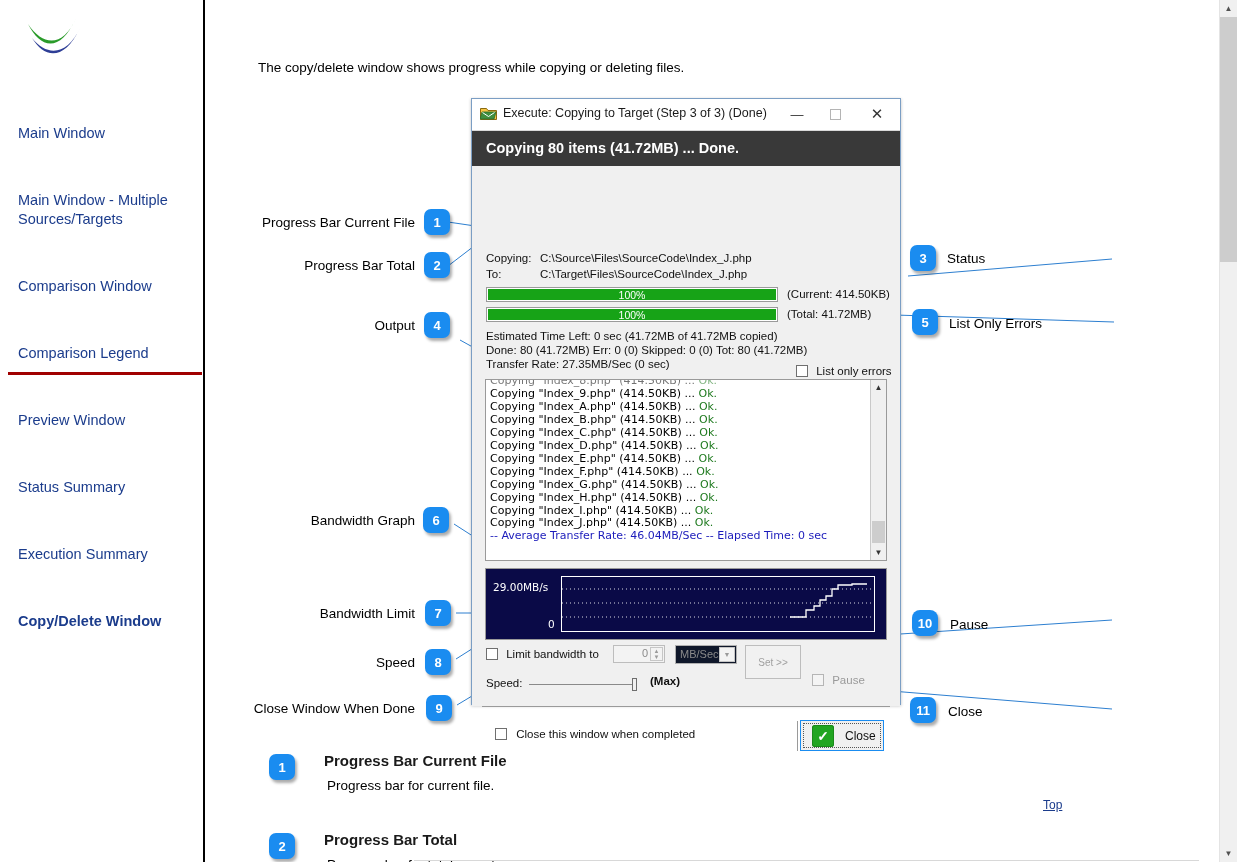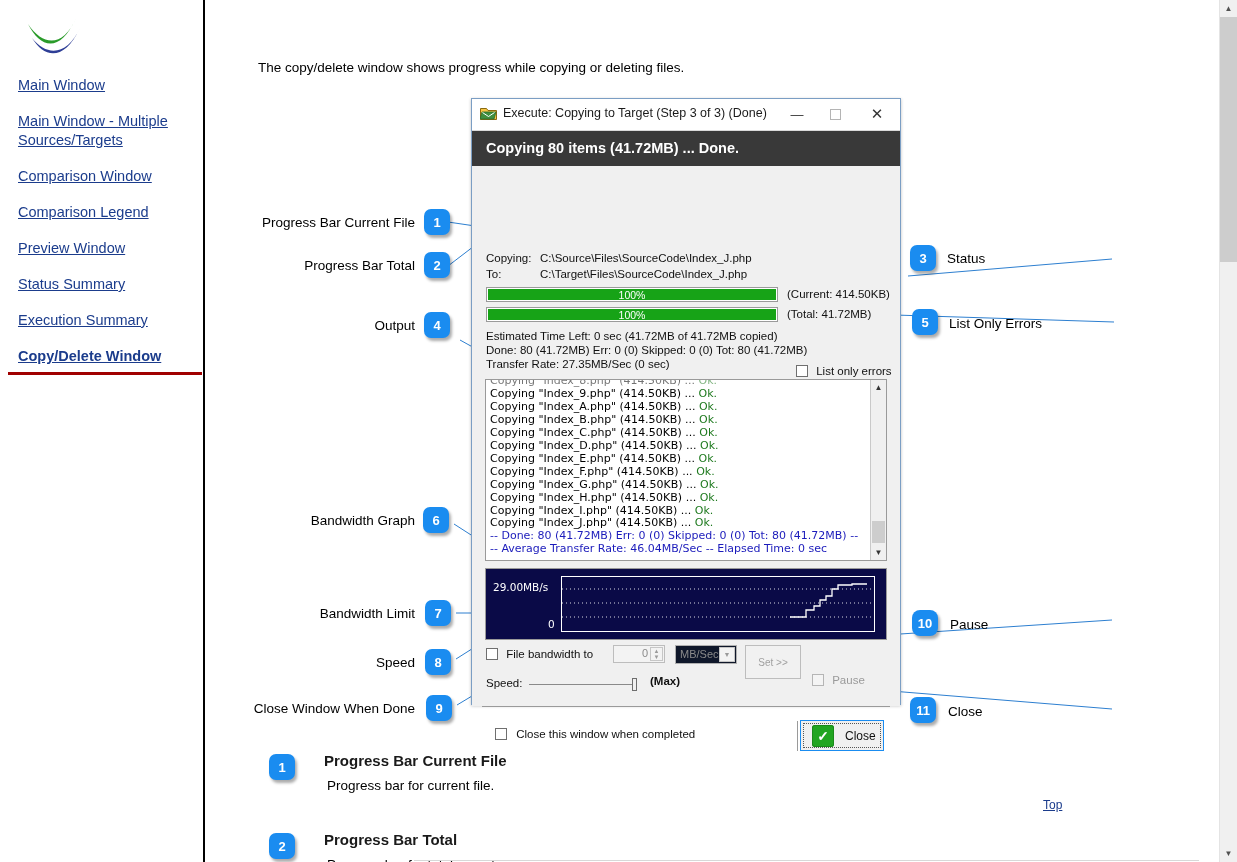--- a/index.html
+++ b/index.html
@@ -17,25 +17,25 @@
     position:absolute;left:0;top:0;width:205px;height:862px;
     background:#ffffff;
     border-right:2px solid #000000;
     box-sizing:border-box;
   }
   #logo{position:absolute;left:24px;top:14px;width:62px;height:46px;}
   .navlist{position:absolute;left:18px;top:76px;width:178px;}
   .navlink{
     display:block;
     color:#1b3c8c;
-    text-decoration:underline;
     font-size:14.5px;
     line-height:19px;
     margin-bottom:17px;
     cursor:pointer;
+    margin-top:48px;
   }
   .navlink.current{font-weight:bold;color:#1b3c8c;}
   #redrule{
     position:absolute;left:8px;top:372px;width:194px;height:3px;
     background:#a00000;
   }
 
   
   #vscroll{
     position:absolute;right:0;top:0;width:17px;height:862px;
@@ -401,21 +401,20 @@
               <div class="ol"><span>Copying "Index_A.php"  (414.50KB) ... </span><span class="ok">Ok.</span></div>
               <div class="ol"><span>Copying "Index_B.php"  (414.50KB) ... </span><span class="ok">Ok.</span></div>
               <div class="ol"><span>Copying "Index_C.php"  (414.50KB) ... </span><span class="ok">Ok.</span></div>
               <div class="ol"><span>Copying "Index_D.php"  (414.50KB) ... </span><span class="ok">Ok.</span></div>
               <div class="ol"><span>Copying "Index_E.php"  (414.50KB) ... </span><span class="ok">Ok.</span></div>
               <div class="ol"><span>Copying "Index_F.php"  (414.50KB) ... </span><span class="ok">Ok.</span></div>
               <div class="ol"><span>Copying "Index_G.php"  (414.50KB) ... </span><span class="ok">Ok.</span></div>
               <div class="ol"><span>Copying "Index_H.php"  (414.50KB) ... </span><span class="ok">Ok.</span></div>
               <div class="ol"><span>Copying "Index_I.php"  (414.50KB) ... </span><span class="ok">Ok.</span></div>
               <div class="ol"><span>Copying "Index_J.php"  (414.50KB) ... </span><span class="ok">Ok.</span></div>
-              <div class="ol sum">-- Done: 80 (41.72MB)  Err: 0 (0)  Skipped: 0 (0)  Tot: 80 (41.72MB) --</div>
               <div class="ol sum">-- Average Transfer Rate: 46.04MB/Sec -- Elapsed Time: 0 sec</div>
             </div>
           <div id="outsb">
             <div class="ar u">▲</div>
             <div class="th"></div>
             <div class="ar d">▼</div>
           </div>
         </div>
 
         <div id="bwouter">
@@ -428,21 +427,21 @@
                 <line x1="0" y1="26" x2="312" y2="26"></line>
                 <line x1="0" y1="40" x2="312" y2="40"></line>
               </g>
               <polyline fill="none" stroke="#ffffff" stroke-width="1.3" points="228,40 244,40 244,33 252,33 252,29 258,29 258,23 264,23 264,19 270,19 270,12 276,12 276,8 290,8 290,7 305,7"></polyline>
             </svg>
           </div>
         </div>
 
         <div class="cbrow" style="left:14px;top:482px;">
           <span class="cbx"></span>
-          <span style="margin-left:5px;">File bandwidth to</span>
+          <span style="margin-left:5px;">Limit bandwidth to</span>
         </div>
         <div class="spin" style="left:141px;top:479px;">
           <span class="v">0</span>
           <span class="ud">
               <span>▲</span>
               <span>▼</span>
             </span>
         </div>
         <div class="combo" style="left:203px;top:479px;">
           <span class="v">MB/Sec</span>

